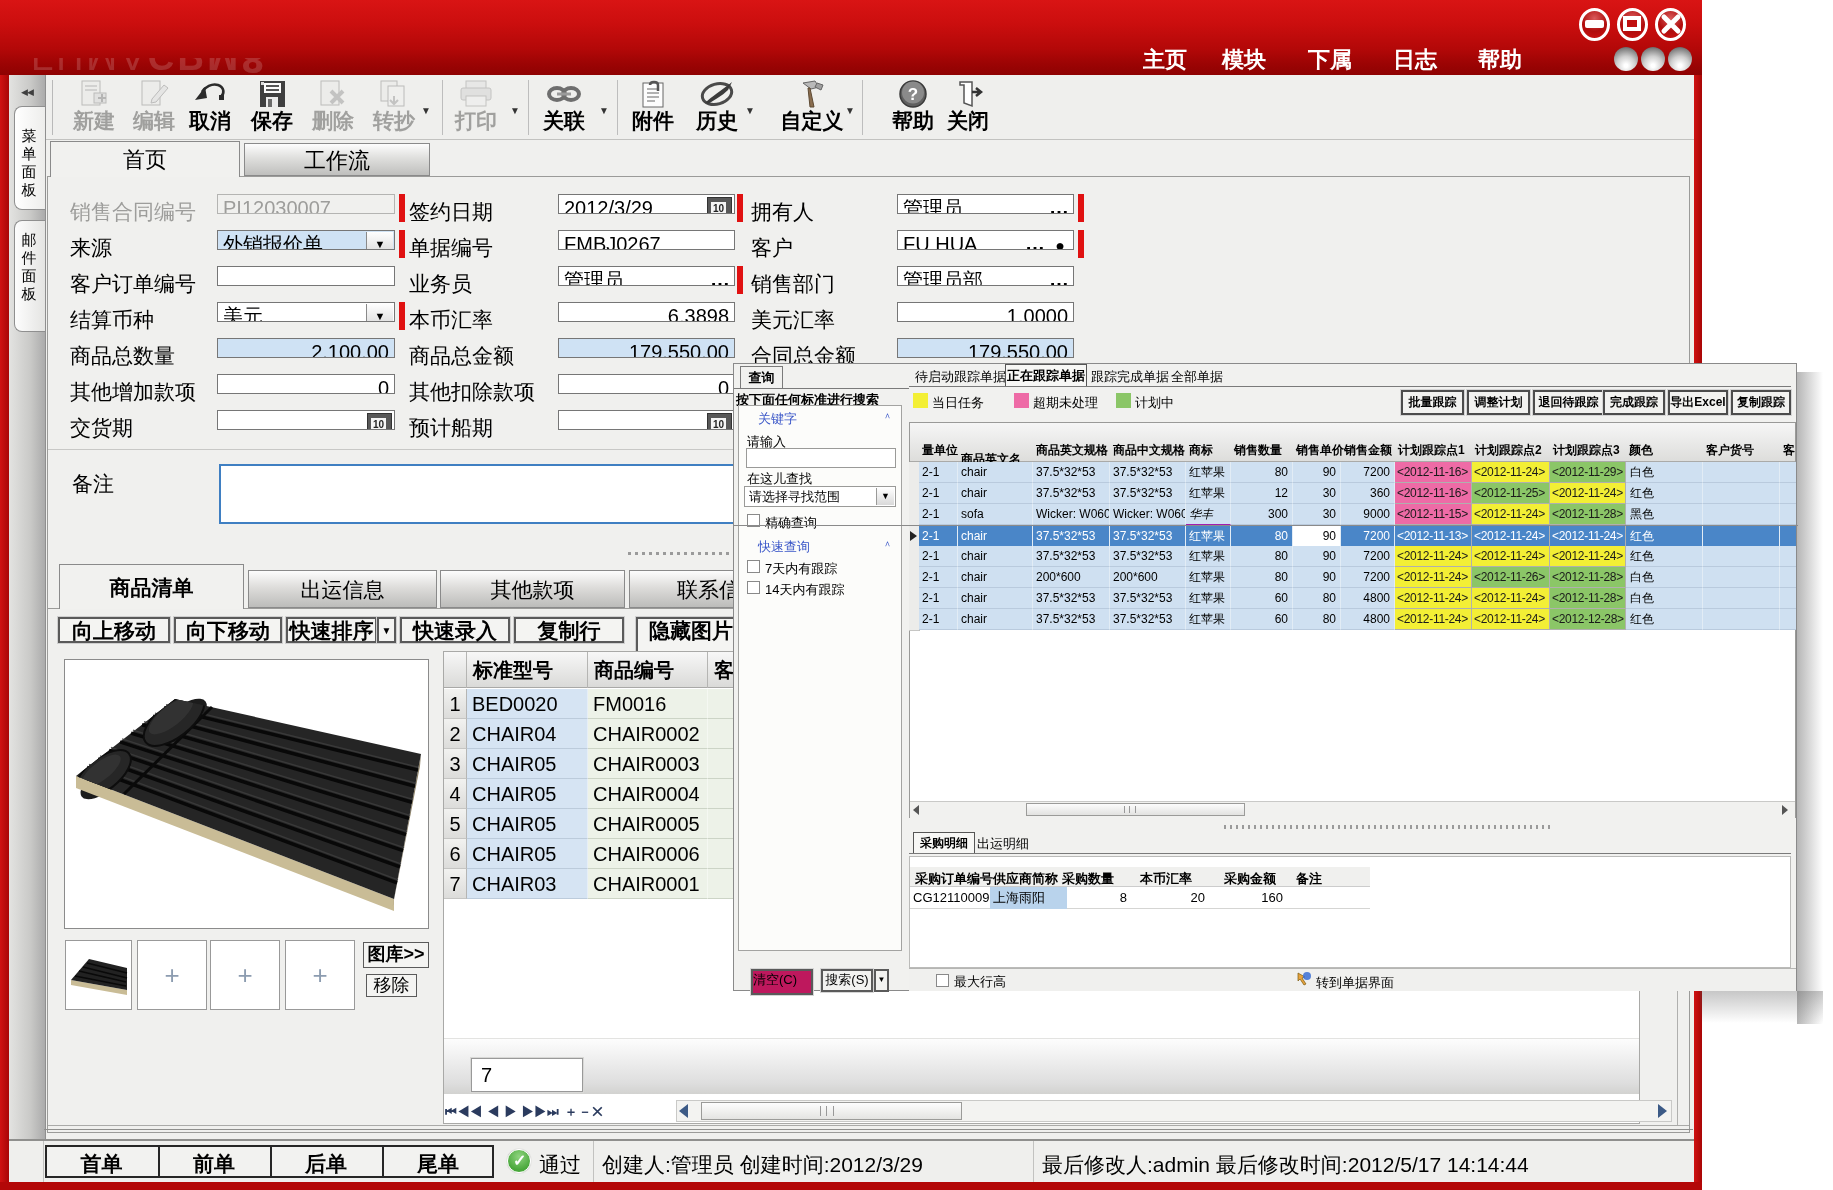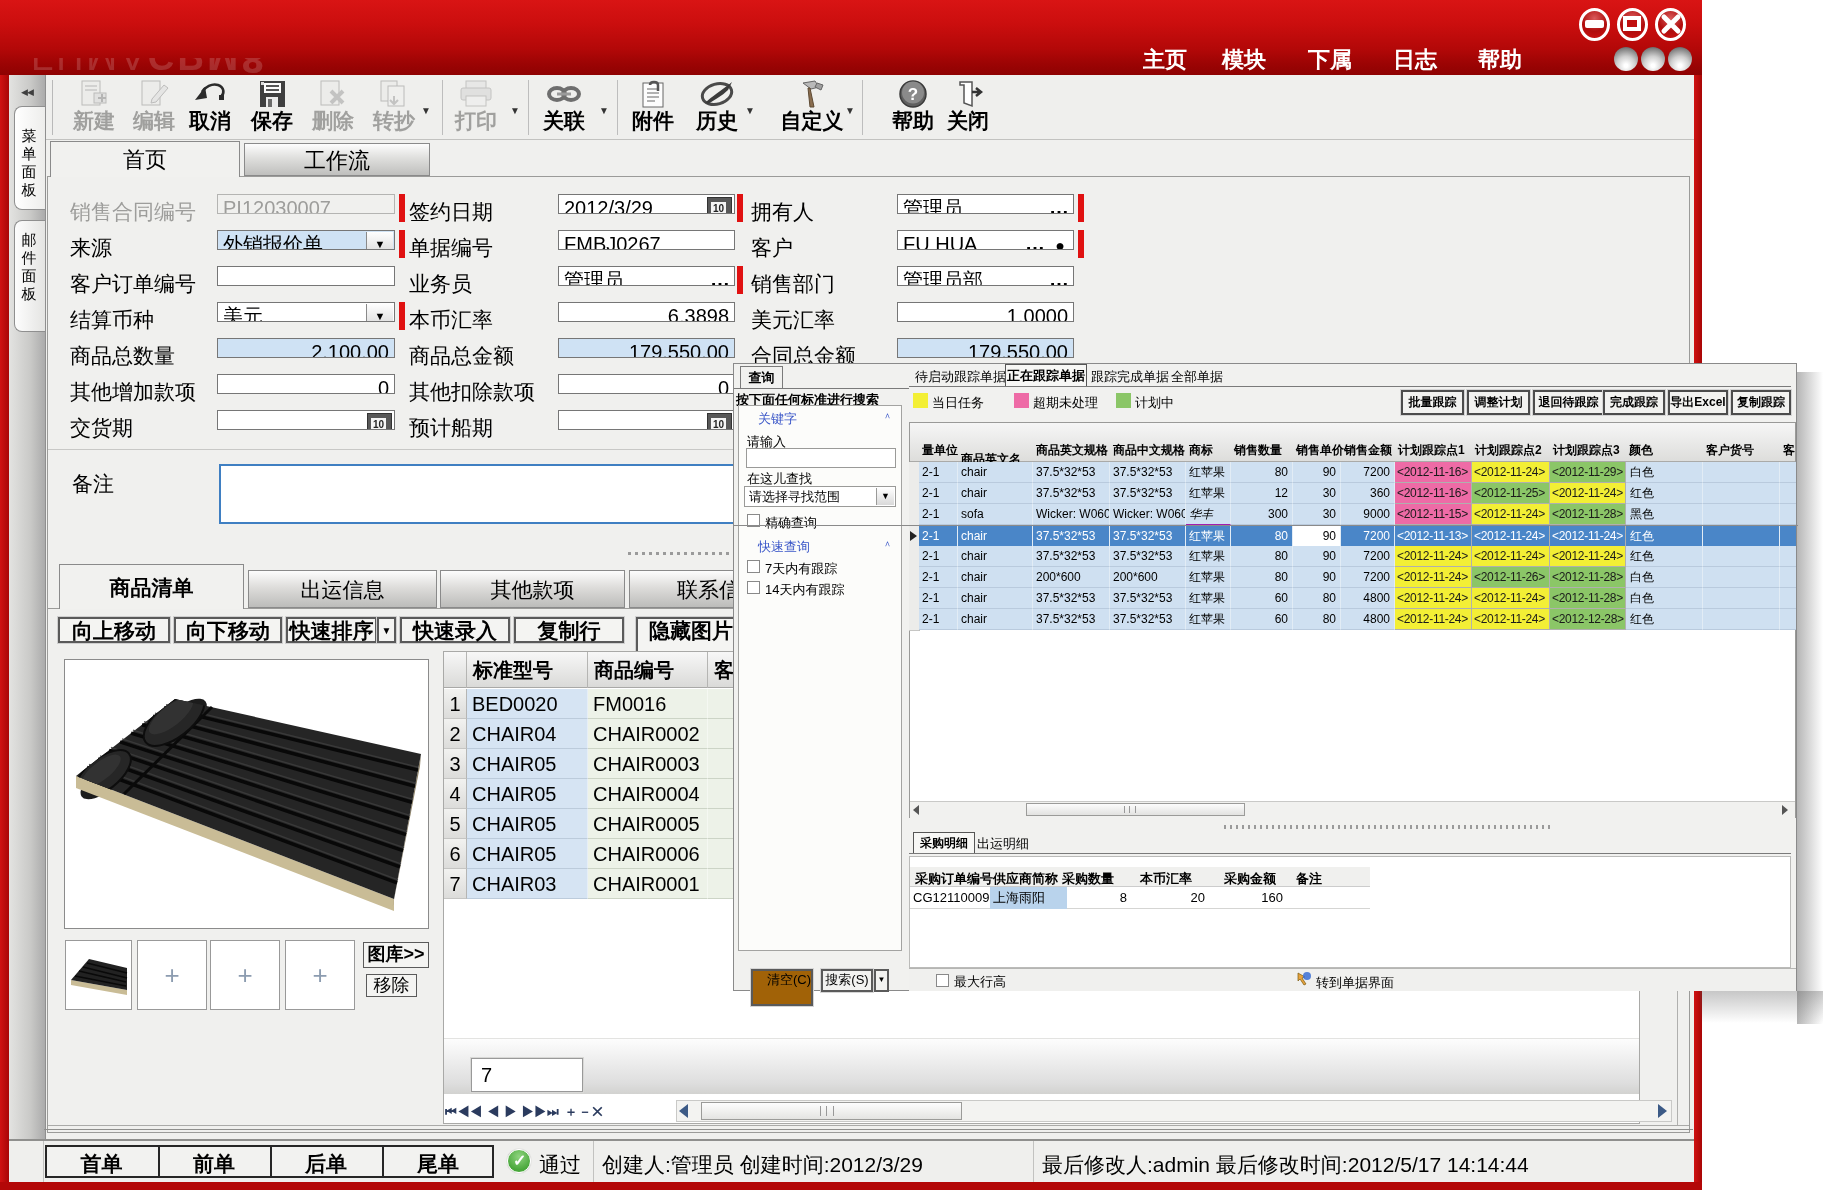--- a/index.html
+++ b/index.html
@@ -437,21 +437,21 @@
  <div class="abs" style="left:10px;top:122px;width:152px;height:21px;background:#fff;border:1px solid #9a9a98;line-height:19px;padding-left:4px;box-sizing:border-box;">请选择寻找范围<span style="position:absolute;right:1px;top:1px;width:17px;height:17px;background:linear-gradient(#fefefe,#d9d9d9);border-left:1px solid #9a9a98;font-size:9px;text-align:center;line-height:17px;">▼</span></div>
  <div class="chk" style="left:13px;top:150px;"></div>
         <div class="abs" style="left:31px;top:150px;">精确查询</div>
  <div class="abs" style="left:24px;top:174px;color:#3b57c8;">快速查询</div>
  <div class="abs" style="left:148px;top:174px;color:#3b57c8;font-size:11px;">＾</div>
  <div class="chk" style="left:13px;top:196px;"></div>
         <div class="abs" style="left:31px;top:196px;">7天内有跟踪</div>
  <div class="chk" style="left:13px;top:217px;"></div>
         <div class="abs" style="left:31px;top:217px;">14天内有跟踪</div>
 
- <div class="abs" style="left:17px;top:605px;width:62px;height:37px;border:2px solid #5a5a5a;outline:1px solid #d5d5d5;background:#a16207;text-align:right;line-height:18px;box-sizing:border-box;">清空(C)</div>
+ <div class="abs" style="left:17px;top:605px;width:62px;height:26px;border:2px solid #5a5a5a;outline:1px solid #d5d5d5;background:#be185d;text-align:left;line-height:18px;box-sizing:border-box;">清空(C)</div>
  <div class="abs" style="left:87px;top:605px;width:52px;height:23px;border:2px solid #5a5a5a;outline:1px solid #d5d5d5;background:#f2f2f0;text-align:center;line-height:18px;box-sizing:border-box;">搜索(S)</div>
  <div class="abs" style="left:140px;top:605px;width:15px;height:23px;border:2px solid #5a5a5a;background:#f2f2f0;text-align:center;line-height:18px;font-size:8px;box-sizing:border-box;">▼</div>
 
  <div class="abs" style="left:181px;top:4px;white-space:nowrap;">待启动跟踪单据</div>
  <div class="abs" style="left:271px;top:0;width:82px;height:23px;background:#f7f7f5;border:1px solid #555;border-bottom:none;text-align:center;line-height:22px;font-weight:bold;white-space:nowrap;box-sizing:border-box;">正在跟踪单据</div>
  <div class="abs" style="left:357px;top:4px;white-space:nowrap;">跟踪完成单据</div>
  <div class="abs" style="left:437px;top:4px;white-space:nowrap;">全部单据</div>
  <div class="abs" style="left:175px;top:22px;width:882px;height:1px;background:#7a7a7a;"></div>
 
  <div class="abs" style="left:179px;top:29px;width:15px;height:15px;background:#f3ef35;"></div>

